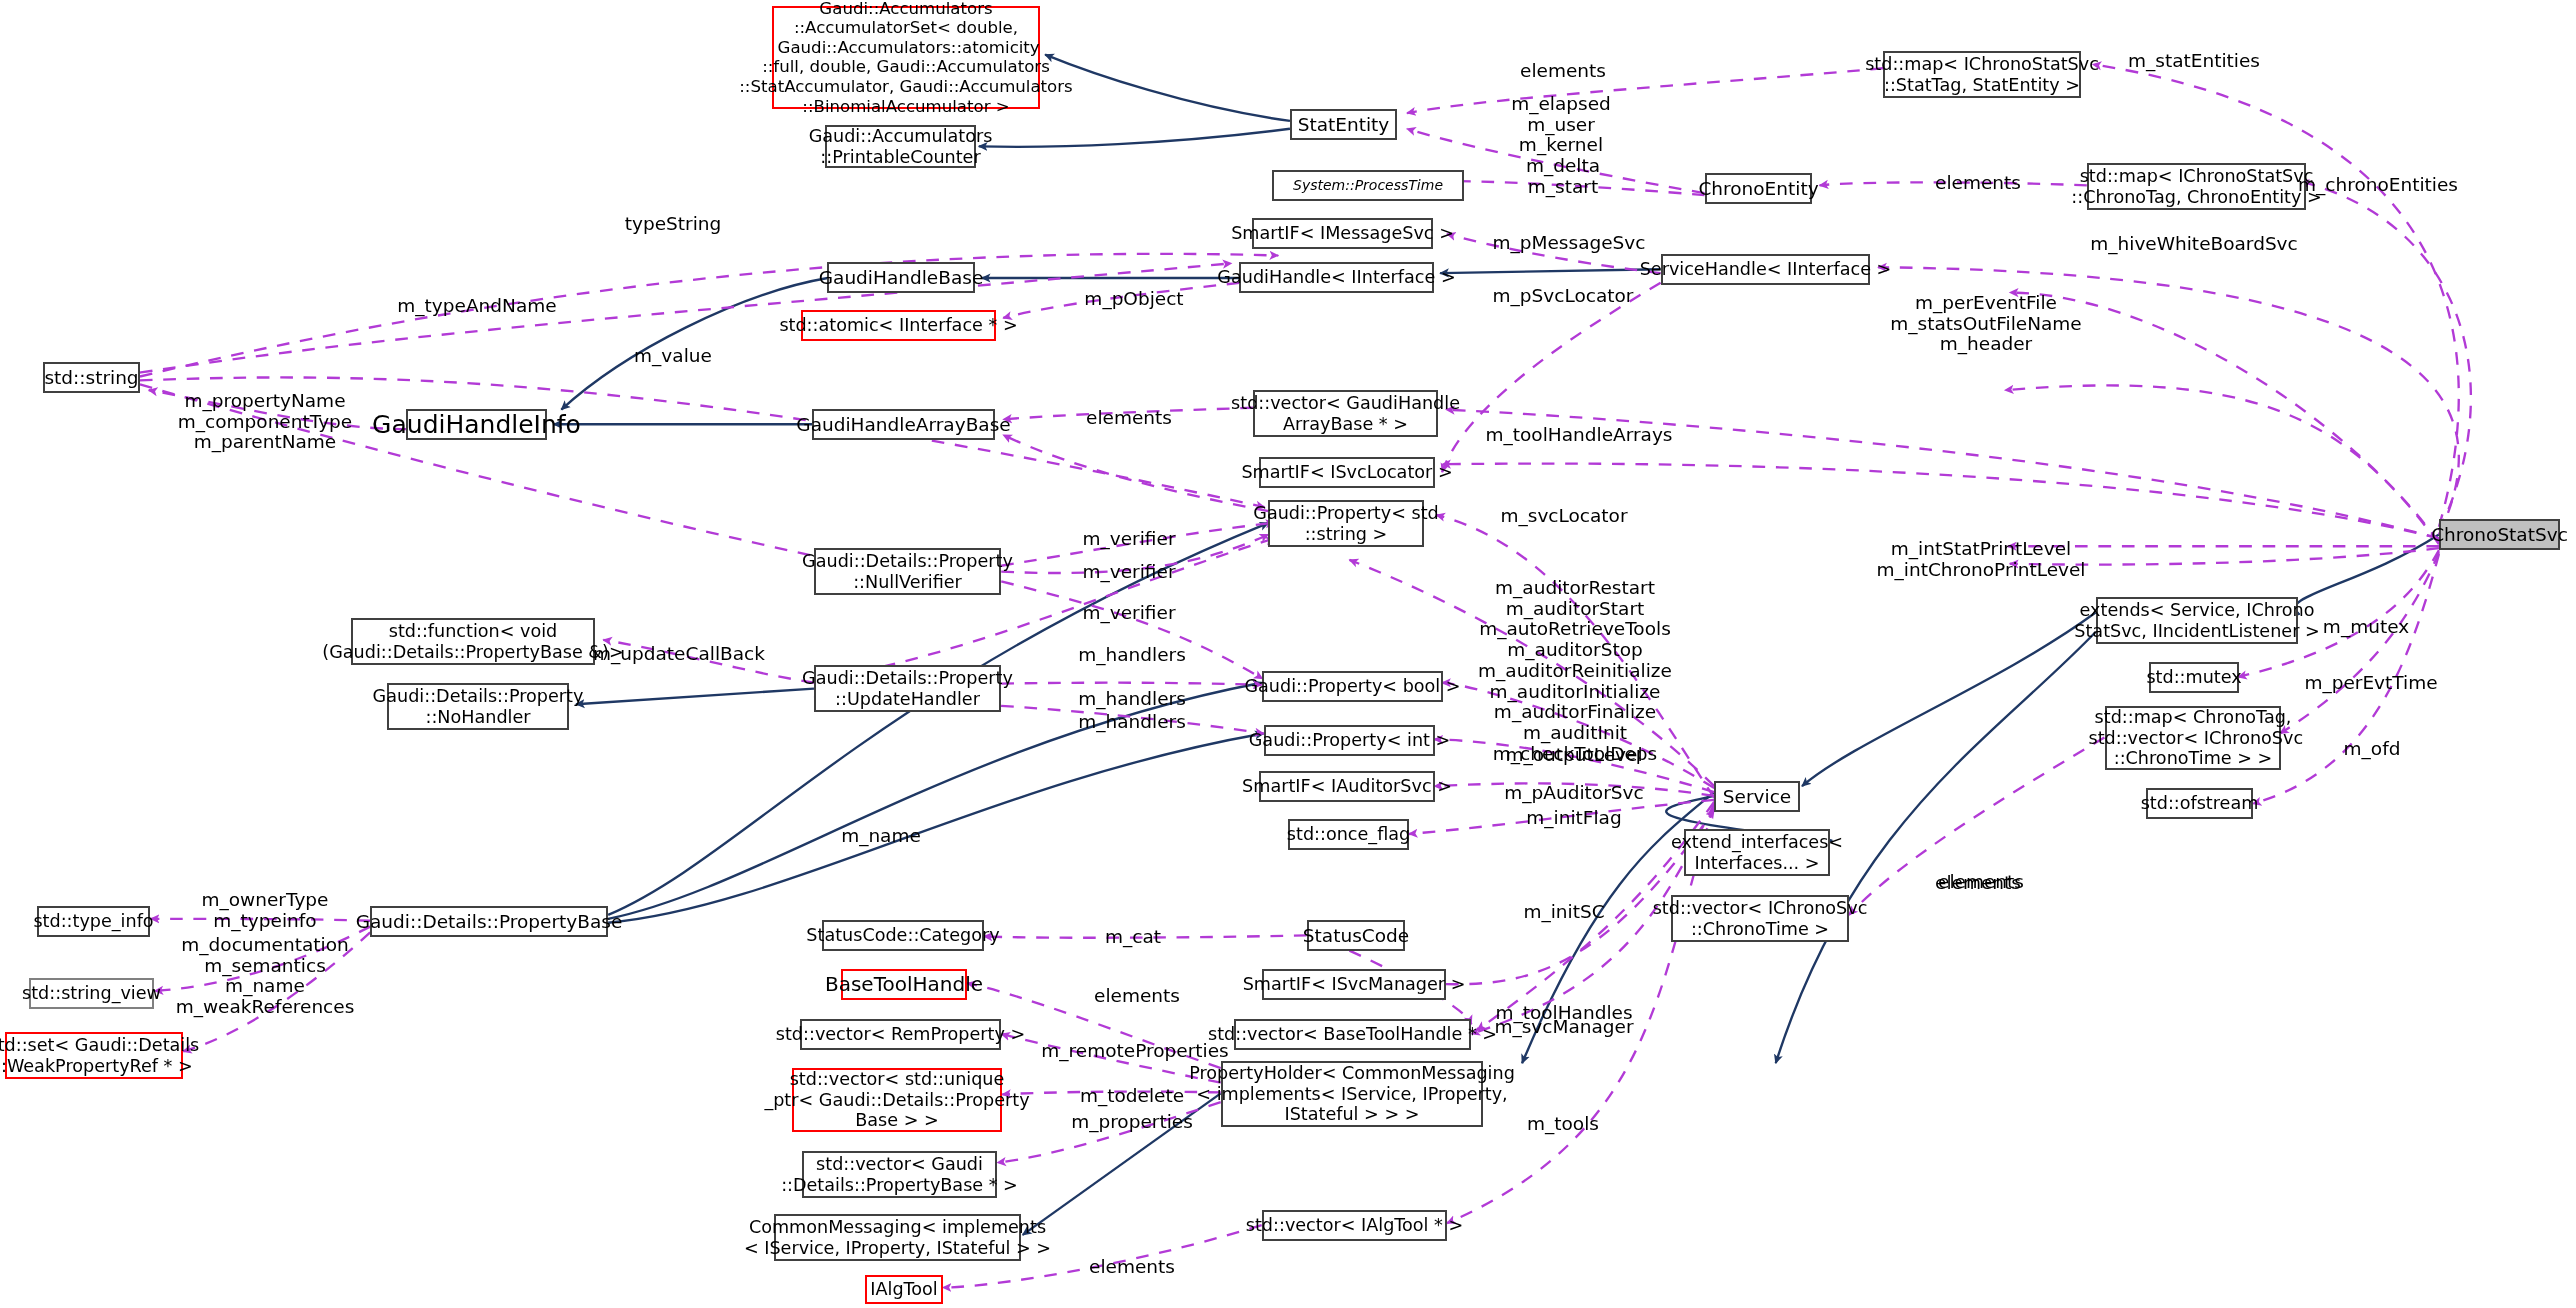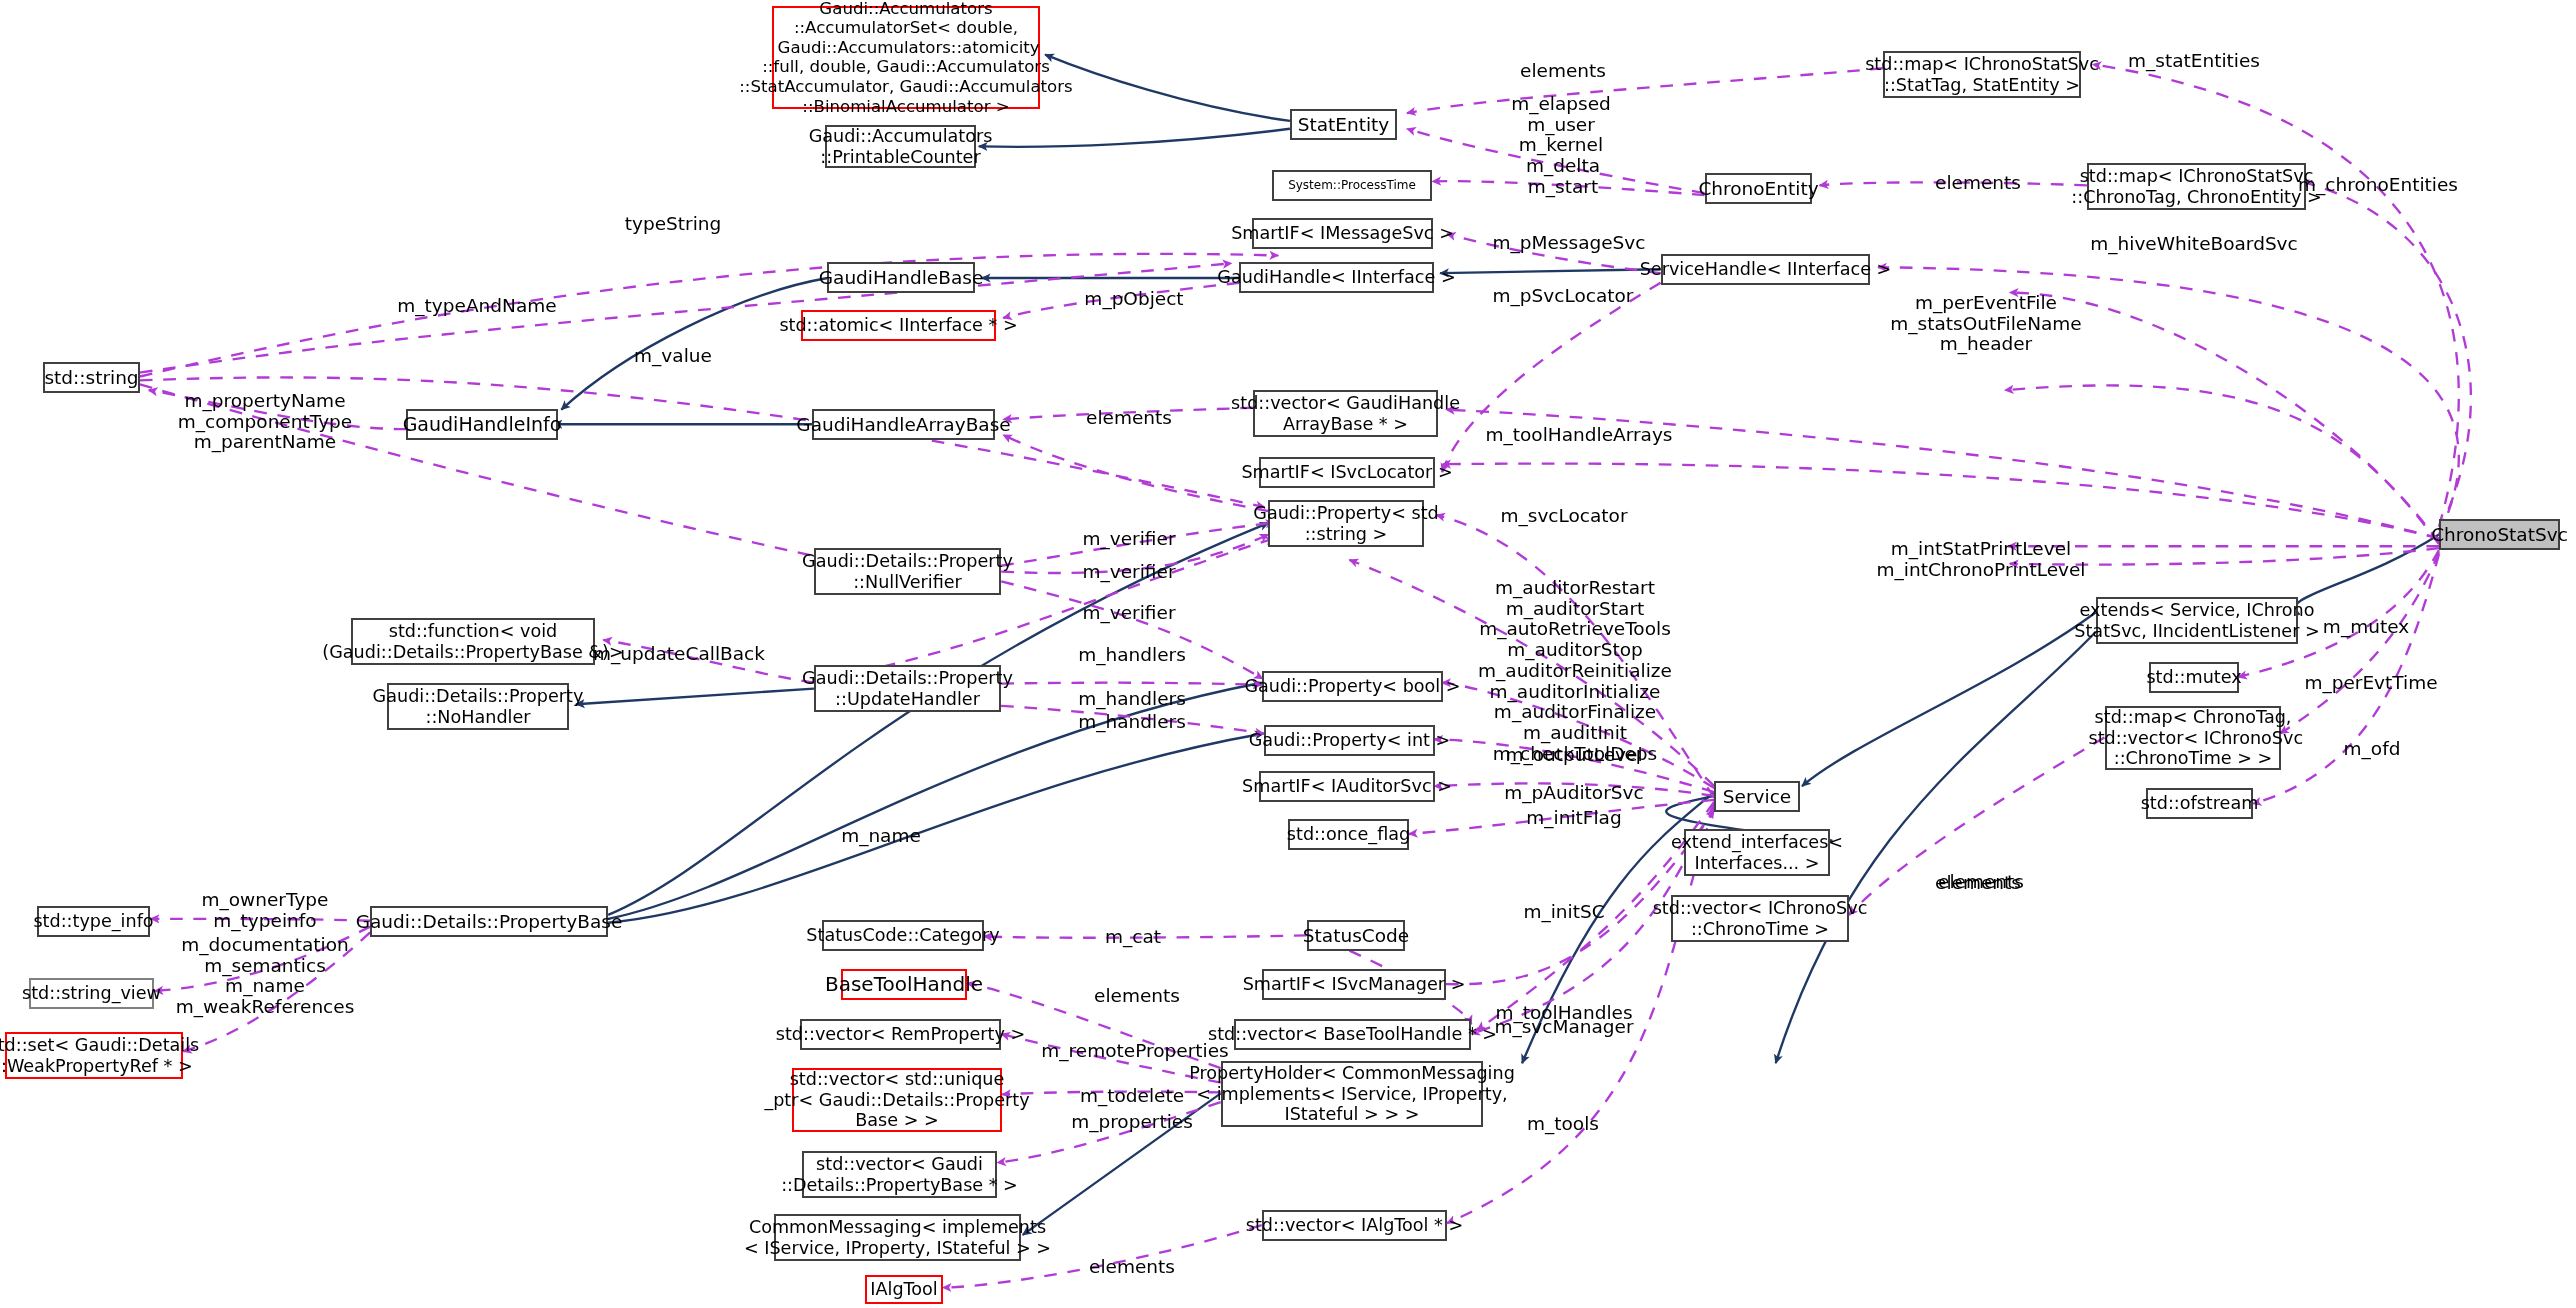--- a/index.html
+++ b/index.html
@@ -134,33 +134,33 @@
 
   <div class="node red" style="left: 772px; top: 5.9px; width: 268px; height: 103px; font-size: 16.6px;">Gaudi::Accumulators
 ::AccumulatorSet&lt; double,
  Gaudi::Accumulators::atomicity
 ::full, double, Gaudi::Accumulators
 ::StatAccumulator, Gaudi::Accumulators
 ::BinomialAccumulator &gt;</div>
     <div class="node" style="left: 825px; top: 125px; width: 151px; height: 43px; font-size: 17.6px;">Gaudi::Accumulators
 ::PrintableCounter</div>
     <div class="node" style="left: 1290px; top: 109px; width: 107px; height: 31px; font-size: 18.5px;">StatEntity</div>
-    <div class="node" style="left: 1272px; top: 170px; width: 160px; height: 31px; font-size: 12px;">System::ProcessTime</div>
+    <div class="node" style="left: 1272px; top: 170px; width: 192px; height: 31px; font-size: 14px; font-style: italic;">System::ProcessTime</div>
     <div class="node" style="left: 1252px; top: 218px; width: 181px; height: 31px; font-size: 17.6px;">SmartIF&lt; IMessageSvc &gt;</div>
     <div class="node" style="left: 827px; top: 262px; width: 148px; height: 31px; font-size: 18.5px;">GaudiHandleBase</div>
     <div class="node" style="left: 1239px; top: 262px; width: 195px; height: 31px; font-size: 17.6px;">GaudiHandle&lt; IInterface &gt;</div>
     <div class="node" style="left: 1661px; top: 254px; width: 209px; height: 31px; font-size: 17.6px;">ServiceHandle&lt; IInterface &gt;</div>
     <div class="node red" style="left: 801px; top: 310px; width: 195px; height: 31px; font-size: 17.6px;">std::atomic&lt; IInterface * &gt;</div>
     <div class="node" style="left: 1883px; top: 51px; width: 198px; height: 47px; font-size: 17.6px;">std::map&lt; IChronoStatSvc
 ::StatTag, StatEntity &gt;</div>
     <div class="node" style="left: 1705px; top: 173px; width: 107px; height: 31px; font-size: 18.5px;">ChronoEntity</div>
     <div class="node" style="left: 2087px; top: 163px; width: 219px; height: 47px; font-size: 17.6px;">std::map&lt; IChronoStatSvc
 ::ChronoTag, ChronoEntity &gt;</div>
     <div class="node" style="left: 43px; top: 362px; width: 97px; height: 31px; font-size: 18.5px; text-align: center;">std::string</div>
-    <div class="node" style="left: 406px; top: 409px; width: 152px; height: 31px; font-size: 19px;">GaudiHandleInfo</div>
+    <div class="node" style="left: 406px; top: 409px; width: 141px; height: 31px; font-size: 25px;">GaudiHandleInfo</div>
     <div class="node" style="left: 812px; top: 409px; width: 183px; height: 31px; font-size: 18.5px;">GaudiHandleArrayBase</div>
     <div class="node" style="left: 1253px; top: 390px; width: 185px; height: 47px; font-size: 17.6px;">std::vector&lt; GaudiHandle
 ArrayBase * &gt;</div>
     <div class="node" style="left: 1259px; top: 457px; width: 176px; height: 31px; font-size: 17.6px;">SmartIF&lt; ISvcLocator &gt;</div>
     <div class="node" style="left: 1268px; top: 500px; width: 156px; height: 47px; font-size: 17.6px;">Gaudi::Property&lt; std
 ::string &gt;</div>
     <div class="node" style="left: 814px; top: 548px; width: 187px; height: 47px; font-size: 17.6px;">Gaudi::Details::Property
 ::NullVerifier</div>
     <div class="node" style="left: 351px; top: 618px; width: 244px; height: 47px; font-size: 17.6px;">std::function&lt; void
 (Gaudi::Details::PropertyBase &amp;)&gt;</div>

